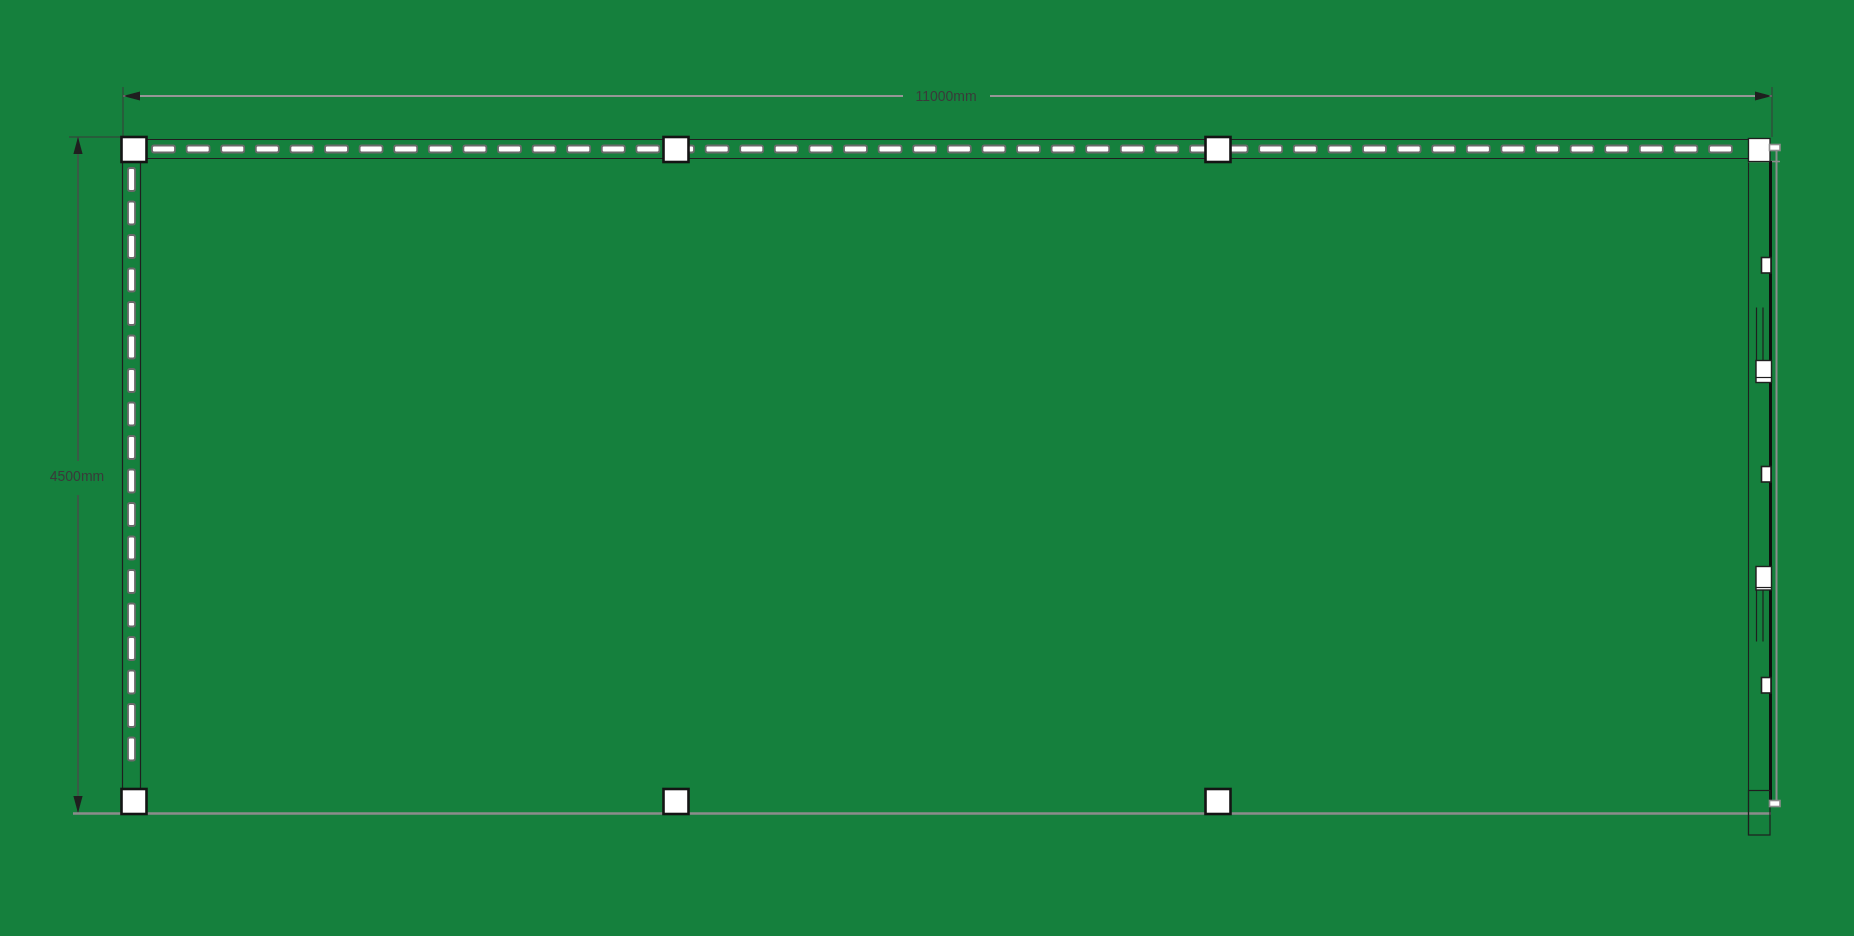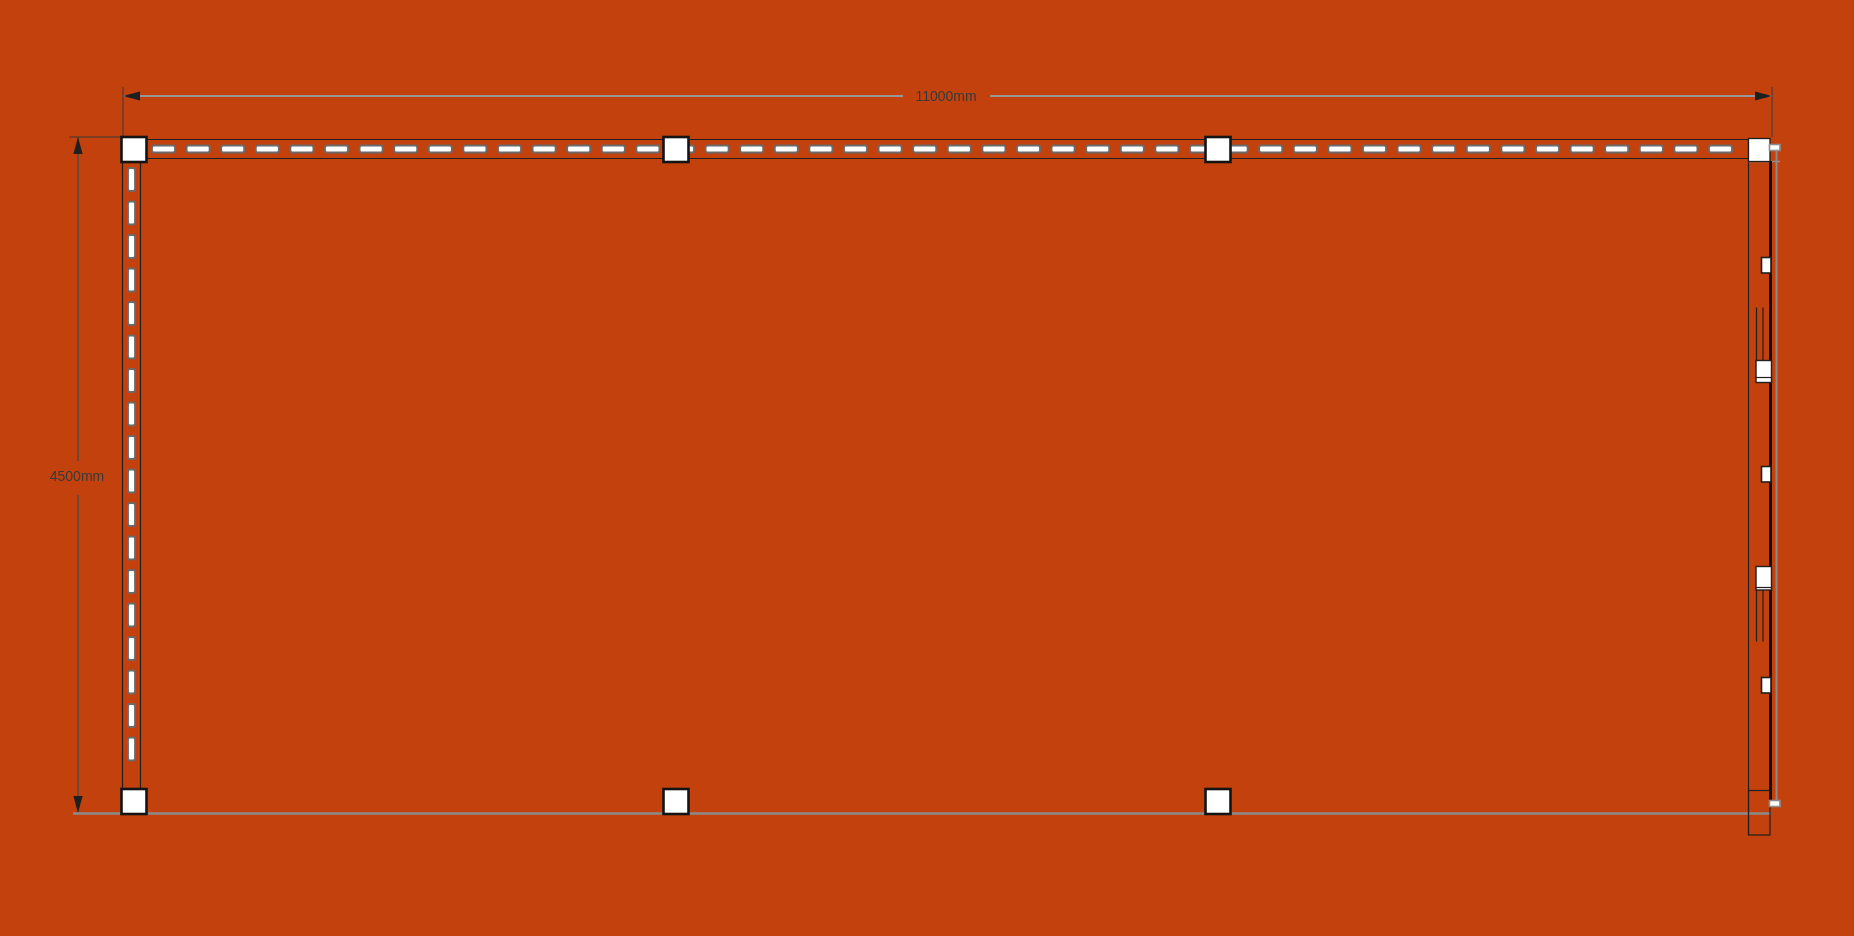--- a/index.html
+++ b/index.html
@@ -1,21 +1,21 @@
 <!DOCTYPE html>
 <html><head>
 <meta charset="utf-8">
 <style>
   html, body { margin: 0; padding: 0; background: #ffffff; }
   body { font-family: "Liberation Sans", sans-serif; }
   .stage {
     position: relative;
     width: 1854px;
     height: 936px;
-    background: #c2410c;
+    background: #15803d;
     overflow: hidden;
   }
   svg { display: block; }
   text {
     font-family: "Liberation Sans", sans-serif;
     font-size: 14px;
   }
 </style>
 </head>
 <body>

